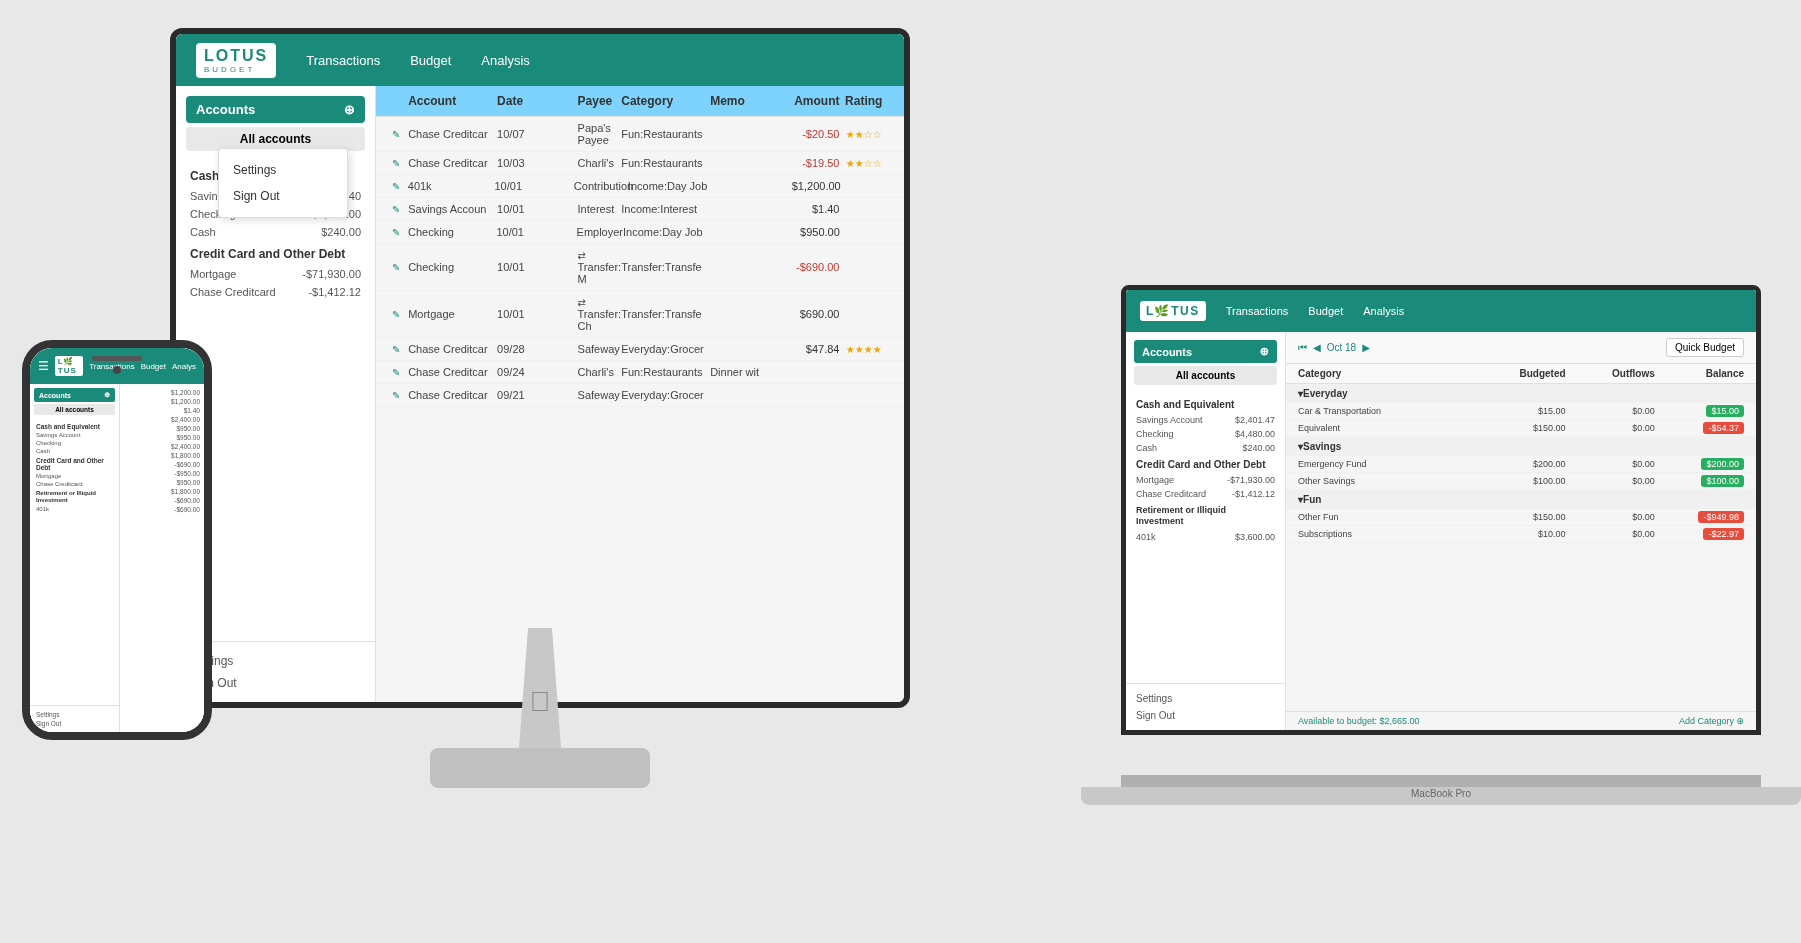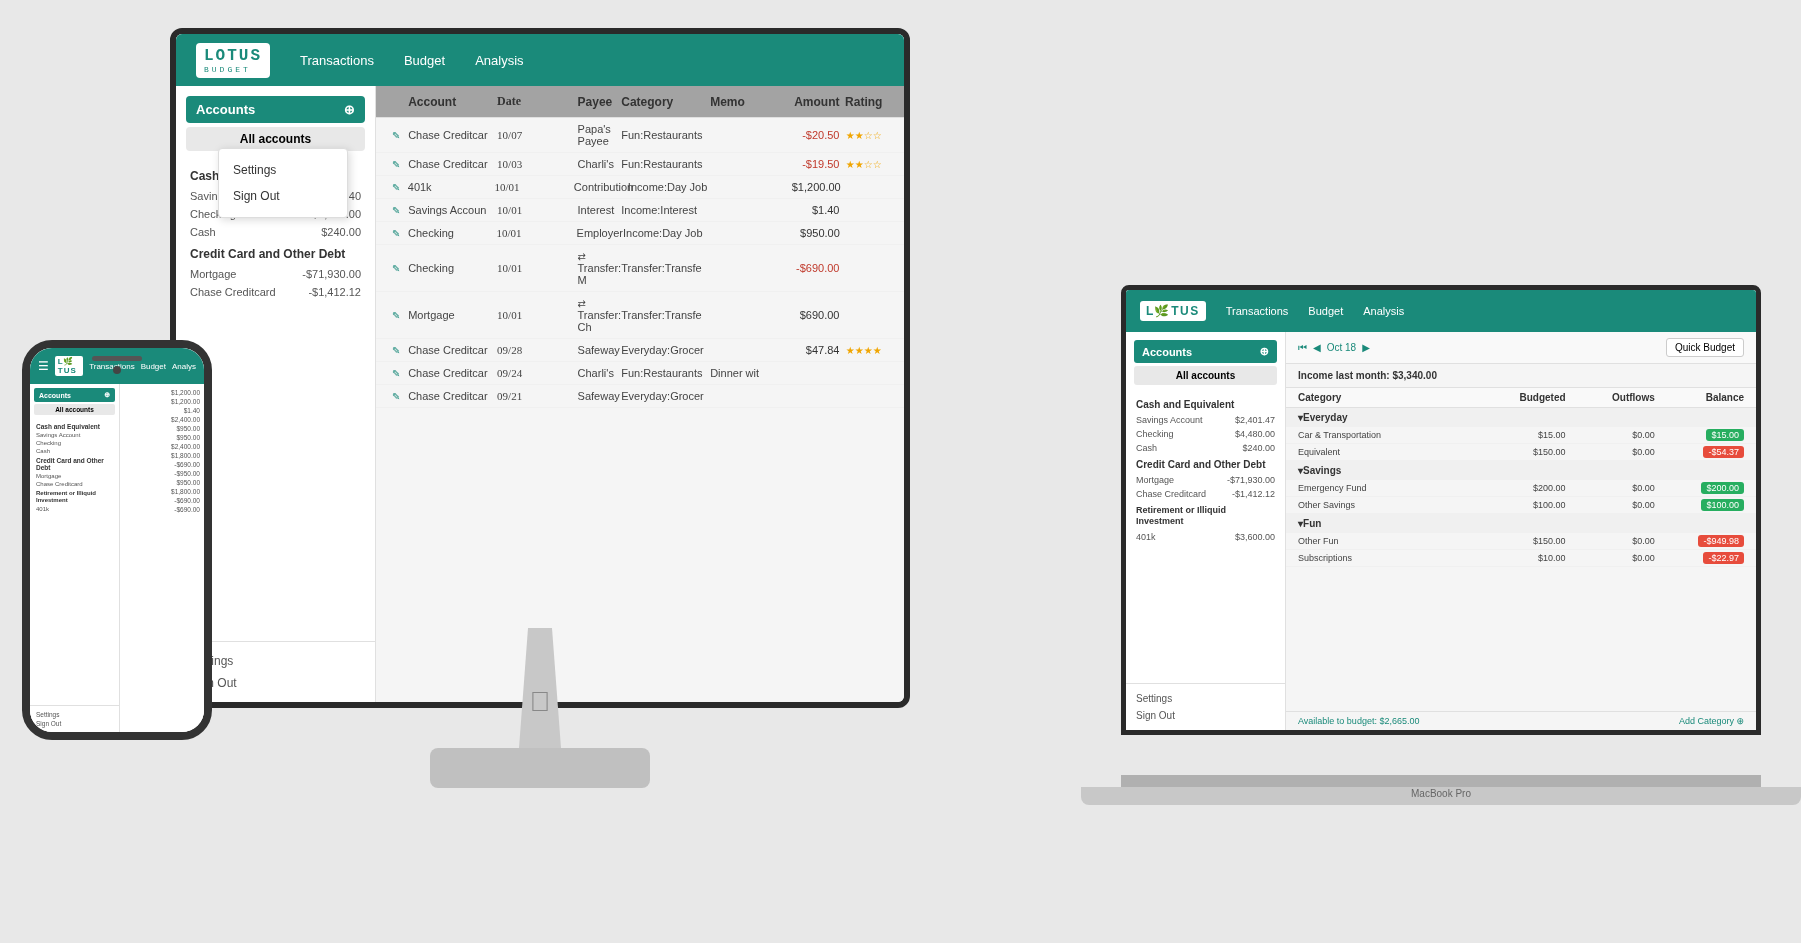--- a/index.html
+++ b/index.html
@@ -75,21 +75,20 @@
       padding: 0 20px;
       gap: 30px;
     }
     .logo-badge {
       background: #fff;
       border-radius: 4px;
       padding: 4px 8px;
       display: flex;
       align-items: center;
       gap: 4px;
-      font-family: Liberation Mono, monospace;
     }
     .logo-text {
       font-weight: 900;
       font-size: 16px;
       color: #1a8a7a;
       letter-spacing: 2px;
     }
     .logo-sub {
       font-size: 8px;
       color: #1a8a7a;
@@ -174,28 +173,28 @@
       flex-direction: column;
     }
     .transactions-table {
       flex: 1;
       overflow: hidden;
     }
     .table-header {
       display: flex;
       align-items: center;
       padding: 8px 16px;
-      background: #a3a3a3;
+      background: #7dd3fc;
       border-bottom: 1px solid #e0e0e0;
       font-size: 12px;
       font-weight: 700;
       color: #333;
     }
     .col-account { width: 110px; }
-    .col-date { width: 55px; font-family: Liberation Serif, serif; }
+    .col-date { width: 55px; }
     .col-payee { width: 90px; padding-left: 36px; }
     .col-category { width: 110px; }
     .col-memo { width: 80px; }
     .col-amount { width: 80px; text-align: right; }
     .col-rating { width: 60px; text-align: center; }
     .col-icon { width: 20px; }
 
     .table-row {
       display: flex;
       align-items: center;
@@ -845,21 +844,20 @@
         <div class="laptop-main">
           <div class="laptop-top-bar">
             <div class="laptop-nav-arrows">
               <span>⏮</span>
               <span>◀</span>
               <span>Oct 18</span>
               <span>▶</span>
             </div>
             <div class="quick-budget-btn">Quick Budget</div>
           </div>
-          <div class="income-bar">Income last month: $3,340.00</div>
           <div class="budget-table-header">
             <div class="bcol-cat">Category</div>
             <div class="bcol-budgeted">Budgeted</div>
             <div class="bcol-outflows">Outflows</div>
             <div class="bcol-balance">Balance</div>
           </div>
 
           <div class="budget-section-header">
             <span>▾ </span>
             <span>Everyday</span>

